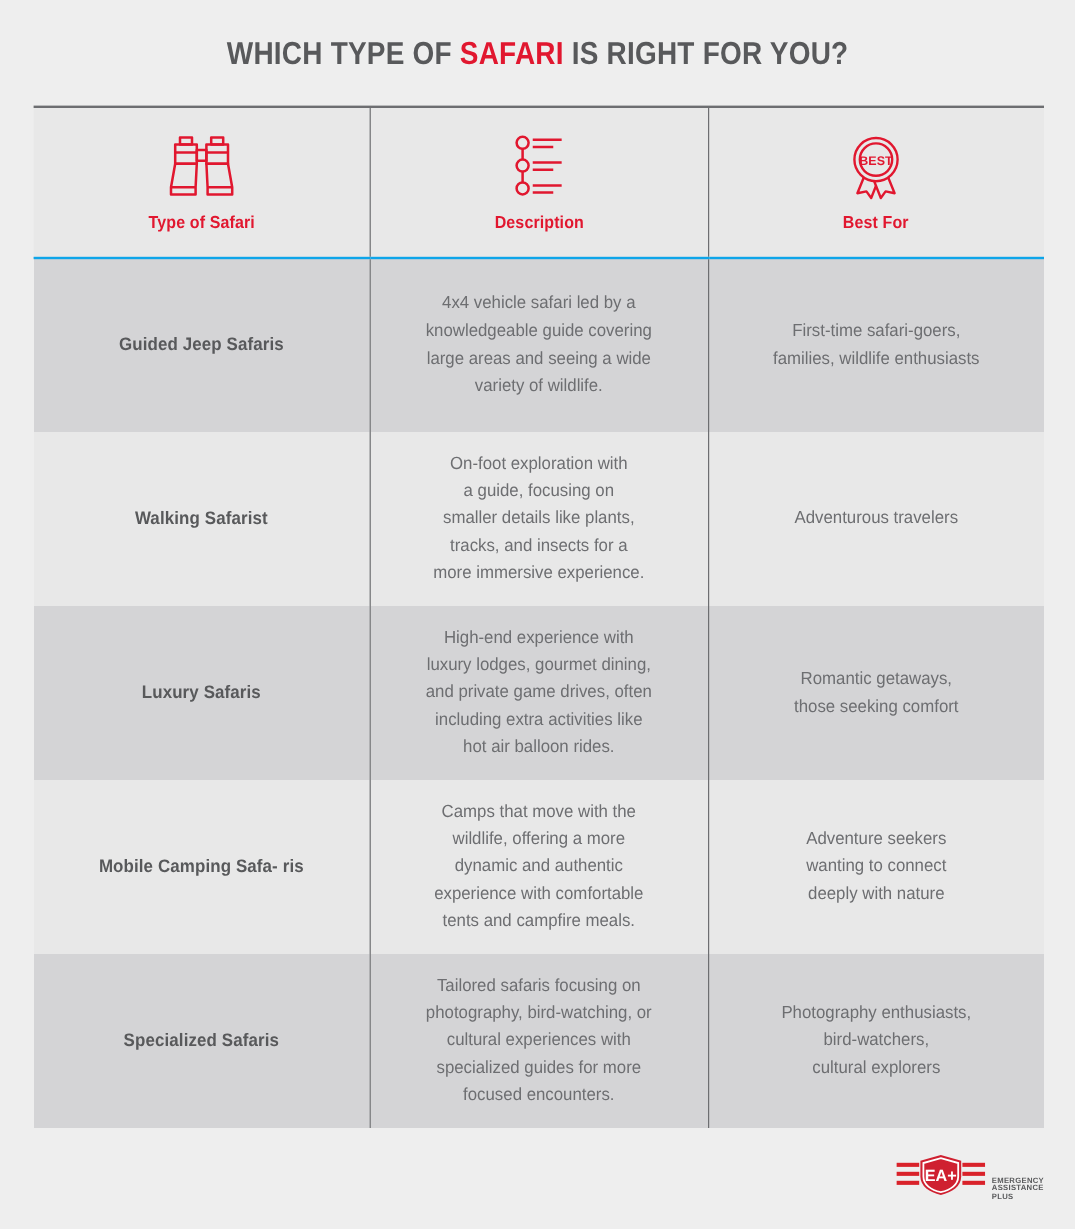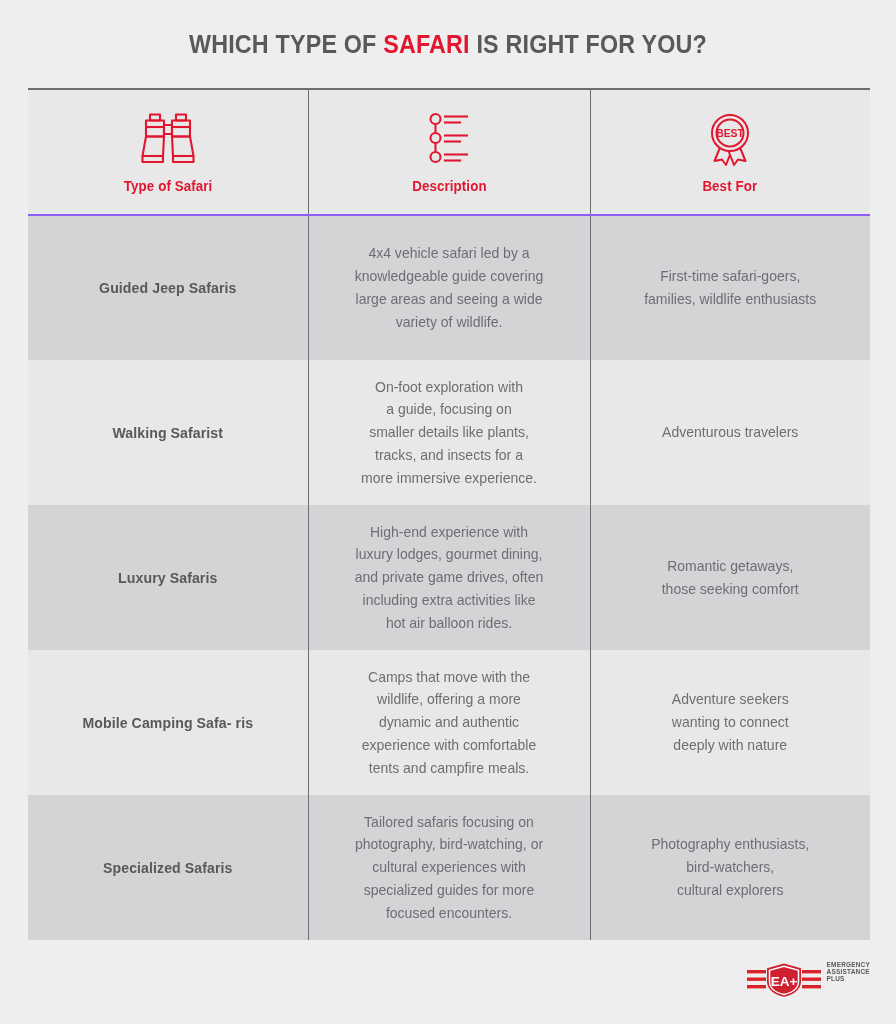--- a/index.html
+++ b/index.html
@@ -49,21 +49,21 @@
   table.safari-table col.c2 { width: 282px; }
   table.safari-table col.c3 { width: 280px; }
 
   
   thead tr { background: #e8e8e8; }
   thead th {
     padding: 0;
     height: 124px;
     vertical-align: middle;
     text-align: right;
-    border-bottom: 2px solid #8b5cf6;
+    border-bottom: 2px solid #0ea5e9;
     border-right: 1px solid #6d6e71;
     margin-top: 32px;
   }
   thead th:last-child { border-right: none; }
 
   .head-inner {
     display: flex;
     flex-direction: column;
     align-items: center;
     justify-content: center;
@@ -123,21 +123,21 @@
     transform: scaleX(0.96);
     white-space: pre-line;
   }
 
   
   .logo {
     position: absolute;
     right: 26px;
     bottom: 22px;
     display: flex;
-    align-items: flex-start;
+    align-items: flex-end;
     gap: 6px;
   }
   .logo-mark { display: block; }
   .logo-words {
     display: flex;
     flex-direction: column;
     line-height: 1.06;
     font-family: "Liberation Sans Narrow", "Liberation Sans", sans-serif;
     font-size: 6.4px;
     font-weight: bold;

